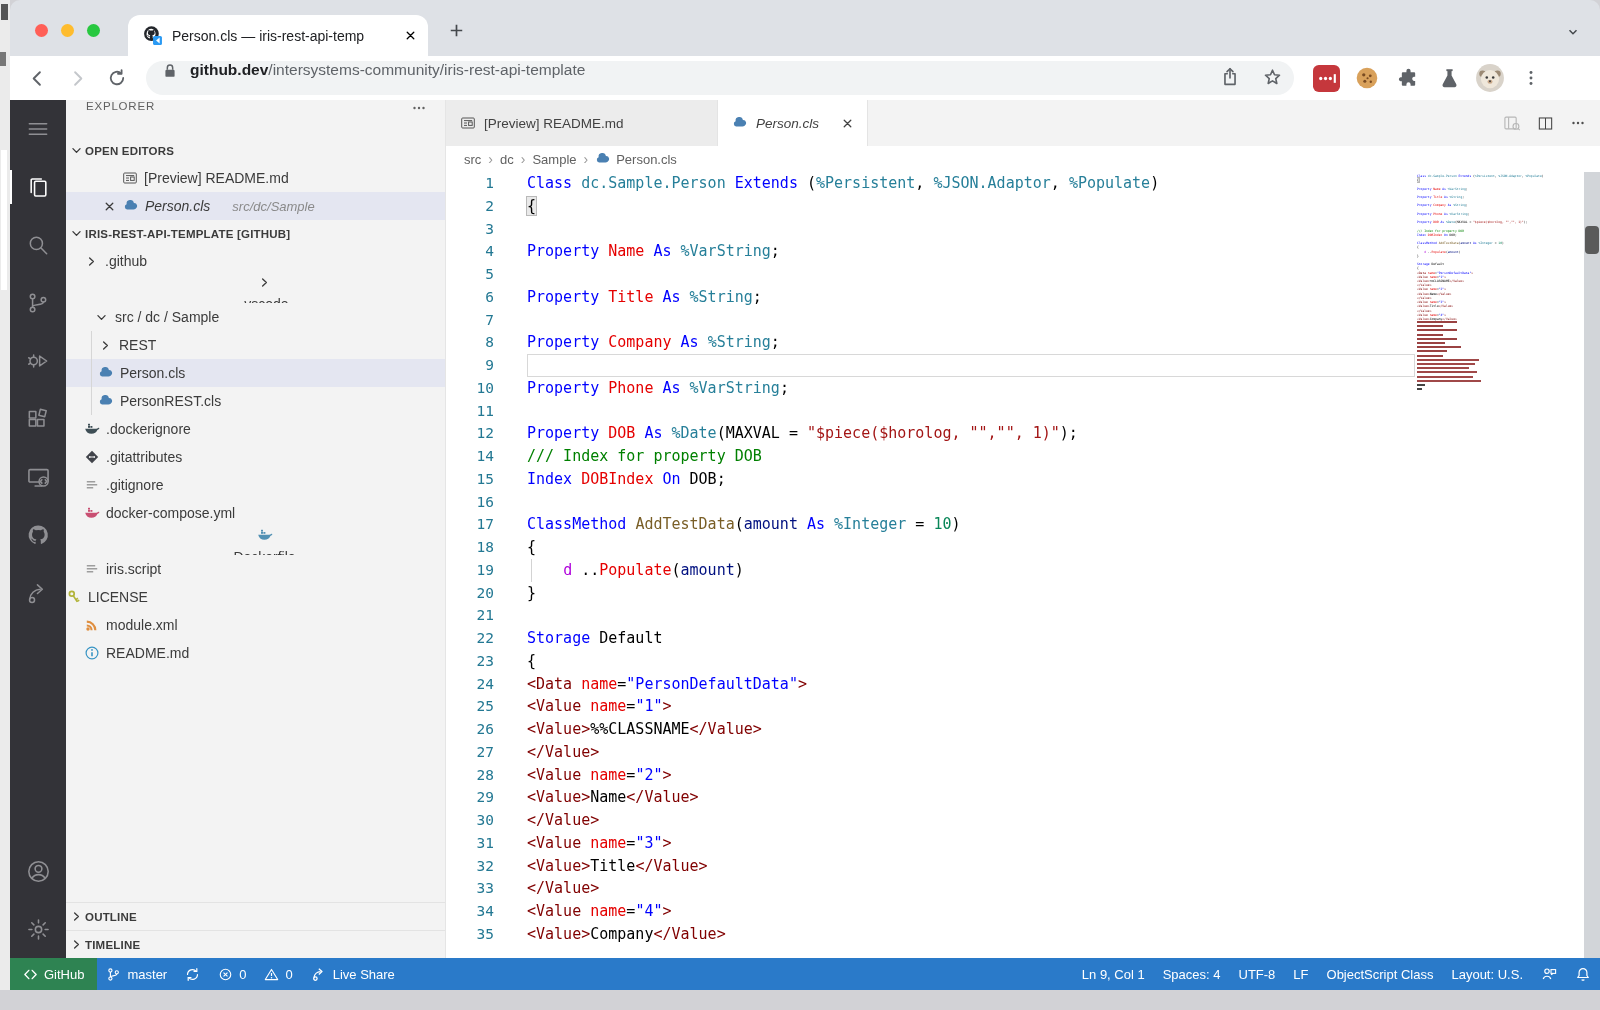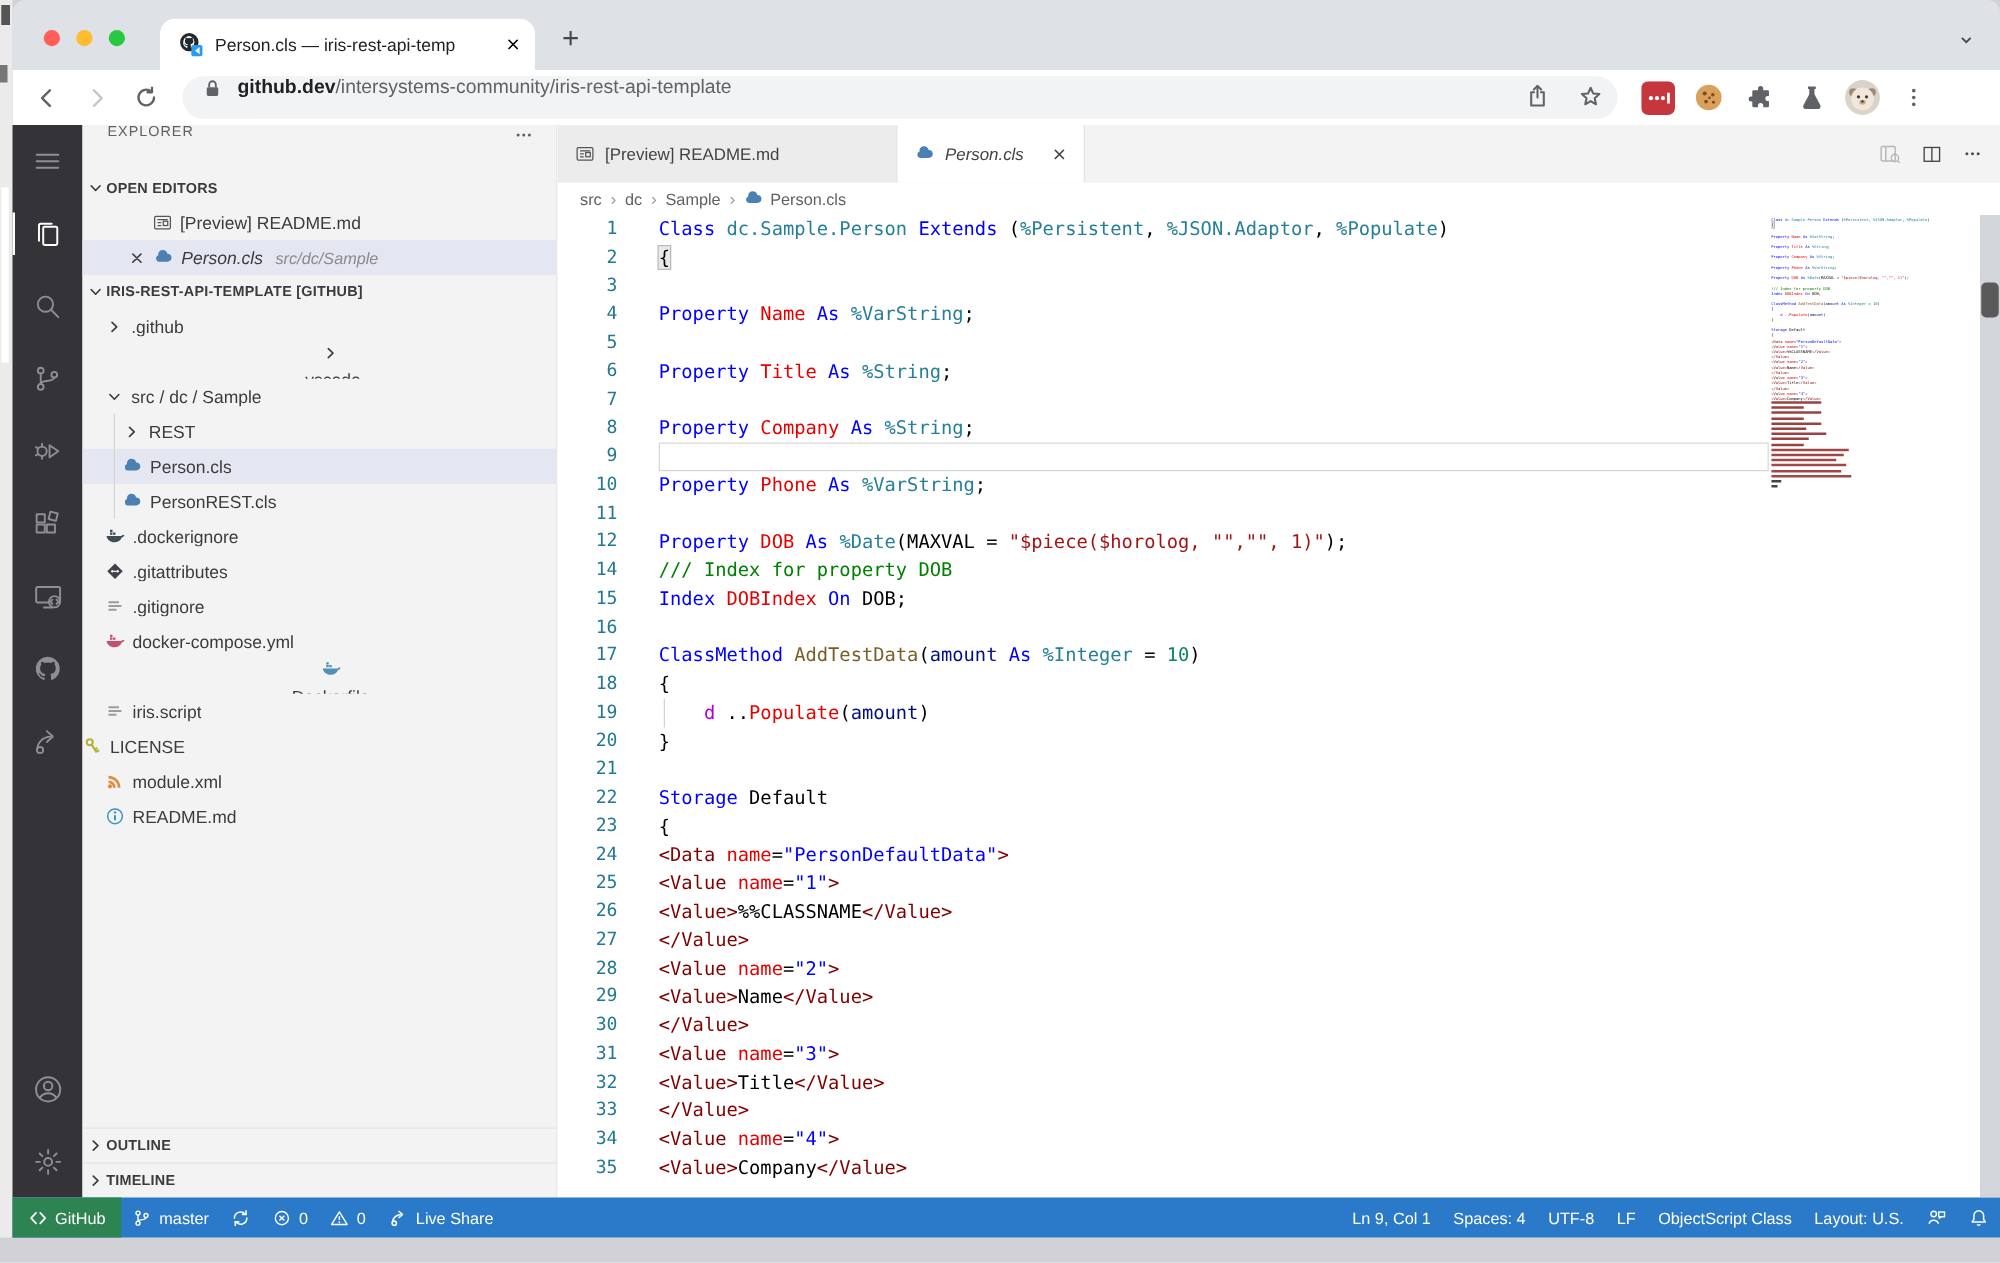--- a/index.html
+++ b/index.html
@@ -55,21 +55,21 @@
   .sb-title { height:37px; display:flex; align-items:flex-start; justify-content:space-between;
     padding:0 18px 0 20px; color:#616161; font-size:11.5px; letter-spacing:.8px; flex:none; }
   .sec-head { height:27px; display:flex; align-items:center; font-weight:700; font-size:11.5px;
     letter-spacing:.2px; color:#3b3b3b; padding-left:3px; gap:1px; flex:none; }
   .sec-head.bordered { border-top:1px solid #e3e3e3; height:28px; }
   .row { height:28px; display:flex; align-items:center; gap:6px; position:relative; flex:none;
     white-space:nowrap; }
   .row.selected { background:#e4e6f1; }
   .row .lbl { overflow:hidden; text-overflow:ellipsis; }
   .row .lbl.it { font-style:italic; }
-  .row .desc { color:#8a8a8a; font-style:italic; font-size:13px; margin-left:4px; }
+  .row .desc { color:#8a8a8a; font-style:italic; font-size:13px; margin-left:16px; }
   .row.guide::before { content:''; position:absolute; left:25px; top:0; bottom:0; width:1px; background:#d6d6d6; }
   .sb-bottom { margin-top:auto; }
 
   .editorgroup { flex:1; position:relative; background:#fff; overflow:hidden; }
   .etabs { height:46px; background:#f3f3f3; display:flex; position:relative; }
   .etab { display:flex; align-items:center; gap:8px; padding:0 12px 0 14px; font-size:13.5px;
     color:#424242; border-right:1px solid #e4e4e4; background:#ececec; }
   .etab.active { background:#fff; }
   .etab .tlbl.it { font-style:italic; }
   .etab-actions { position:absolute; right:14px; top:0; height:46px; display:flex; align-items:center; gap:16px; color:#4d4d4d; }
@@ -428,21 +428,21 @@
           <span class="lbl">.github</span>
         </div>
         <div class="row" style="padding-left: 18px; flex-direction: column;">
           <span class="icon">
             <svg viewBox="0 0 16 16" width="15" height="15" fill="none">
               <path d="M6 4.2l4 3.8-4 3.8" stroke="currentColor" stroke-width="1.4" stroke-linecap="round" stroke-linejoin="round" fill="none"></path>
             </svg>
           </span>
           <span class="lbl">.vscode</span>
         </div>
-        <div class="row" style="padding-left: 18px; text-align: center;">
+        <div class="row" style="padding-left: 28px; text-align: center;">
           <span class="icon">
             <svg viewBox="0 0 16 16" width="15" height="15" fill="none">
               <path d="M4.2 6l3.8 4 3.8-4" stroke="currentColor" stroke-width="1.4" stroke-linecap="round" stroke-linejoin="round" fill="none"></path>
             </svg>
           </span>
           <span class="lbl">src / dc / Sample</span>
         </div>
         <div class="row guide" style="padding-left: 32px;">
           <span class="icon">
             <svg viewBox="0 0 16 16" width="15" height="15" fill="none">

